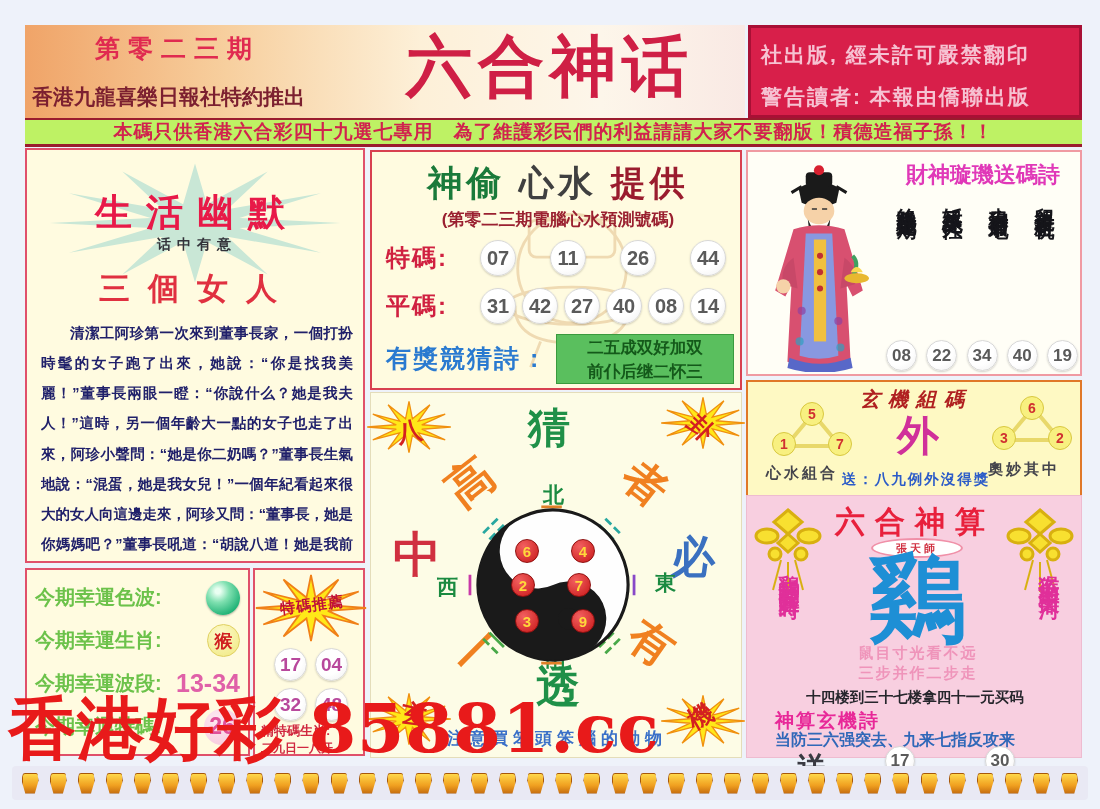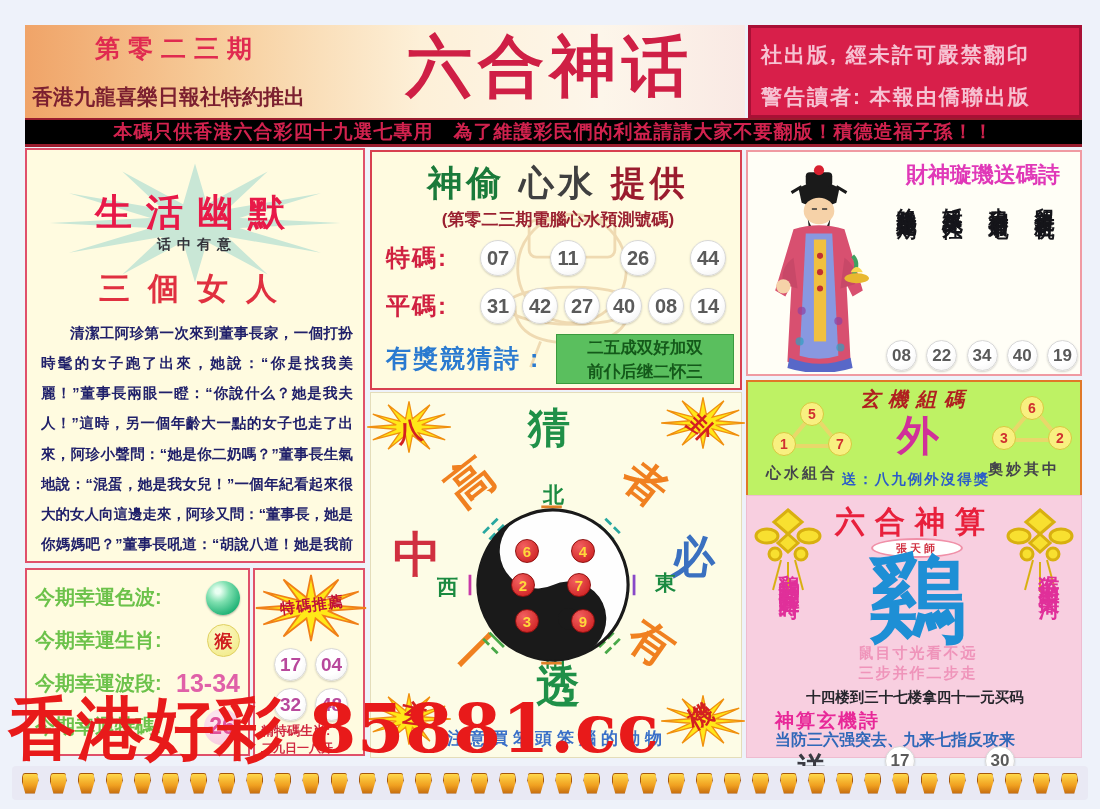--- a/index.html
+++ b/index.html
@@ -10,21 +10,21 @@
 
   
   .header-band { left:25px; top:25px; width:720px; height:93px;
     background:linear-gradient(90deg,#f0a468 0%,#f7cf9e 28%,#fdf0d8 55%,#fdf6ea 80%,#f9e9e4 100%); }
   .issue { left:95px; top:32px; width:220px; color:#e02a50; font-size:25px; font-weight:bold; letter-spacing:8px; }
   .publisher { left:32px; top:83px; width:330px; color:#7c2030; font-size:21px; font-weight:bold; }
   .main-title { left:365px; top:33px; width:370px; text-align:center; color:#cf1f45;
     font-size:66px; font-weight:bold; letter-spacing:6px; line-height:1; }
   .warning-box { left:748px; top:25px; width:334px; height:93px; background:#d81f4a; border:3px solid #a81035;
     color:#f6c2d2; font-size:21px; font-weight:bold; letter-spacing:2px; line-height:2.0; padding:6px 10px; }
-  .banner { left:25px; top:118px; width:1057px; height:29px; background:#000000;
+  .banner { left:25px; top:118px; width:1057px; height:29px; background:#bef264;
     border-top:2px solid #9a1c2e; border-bottom:3px solid #9a1c2e;
     color:#d1224e; font-size:19px; font-weight:bold; text-align:center; line-height:24px; letter-spacing:1px; }
 
   
   .panel { position:absolute; background:#fffbe0; }
   .num-circle { display:inline-flex; align-items:center; justify-content:center;
     background:radial-gradient(circle at 35% 30%, #ffffff 55%, #efefef);
     border:1px solid #d8d8d8; border-radius:50%; box-shadow:0 1px 2px rgba(0,0,0,.18);
     color:#5a5a5a; font-weight:bold; }
   .vtext { writing-mode:vertical-rl; text-orientation:upright; }
@@ -88,21 +88,21 @@
 
   
   .caishen { left:746px; top:150px; width:336px; height:226px; background:#fffef6; border:2px solid #f09aa2; }
   .cs-title { left:140px; top:8px; width:190px; text-align:center; color:#e038b8; font-size:22px; font-weight:bold; }
   .cs-col { position:absolute; top:40px; height:150px; color:#15151a; font-size:20px; font-weight:bold; letter-spacing:2px; }
   .cs-nums { left:138px; top:188px; width:192px; display:flex; justify-content:space-between; }
   .cs-circle { width:31px; height:31px; font-size:17px; }
   .cs-fig { left:4px; top:6px; width:134px; height:214px; }
 
   
-  .xuanji { left:746px; top:380px; width:336px; height:136px; background:#bef264; border:2px solid #e07828; }
+  .xuanji { left:746px; top:380px; width:336px; height:136px; background:#fef9c3; border:2px solid #e07828; }
   .xj-title { left:0; top:4px; width:336px; text-align:center; color:#b02020; font-size:20px; font-weight:bold;
     font-style:italic; letter-spacing:8px; }
   .xj-circle { position:absolute; width:24px; height:24px; border-radius:50%; background:#f8f080; border:1px solid #d8c840;
     color:#d03030; font-size:14px; font-weight:bold; display:flex; align-items:center; justify-content:center; }
   .xj-line { position:absolute; background:#e8d86a; height:4px; border-radius:2px; }
   .xj-label { position:absolute; color:#44444c; font-size:15px; font-weight:bold; letter-spacing:3px; }
   .xj-center { left:140px; top:26px; width:60px; text-align:center; color:#d0309a; font-size:42px; font-weight:bold; }
   .xj-bottom { left:0; top:88px; width:336px; text-align:center; color:#2c5cc8; font-size:14.5px; font-weight:bold; letter-spacing:2px; }
 
   

